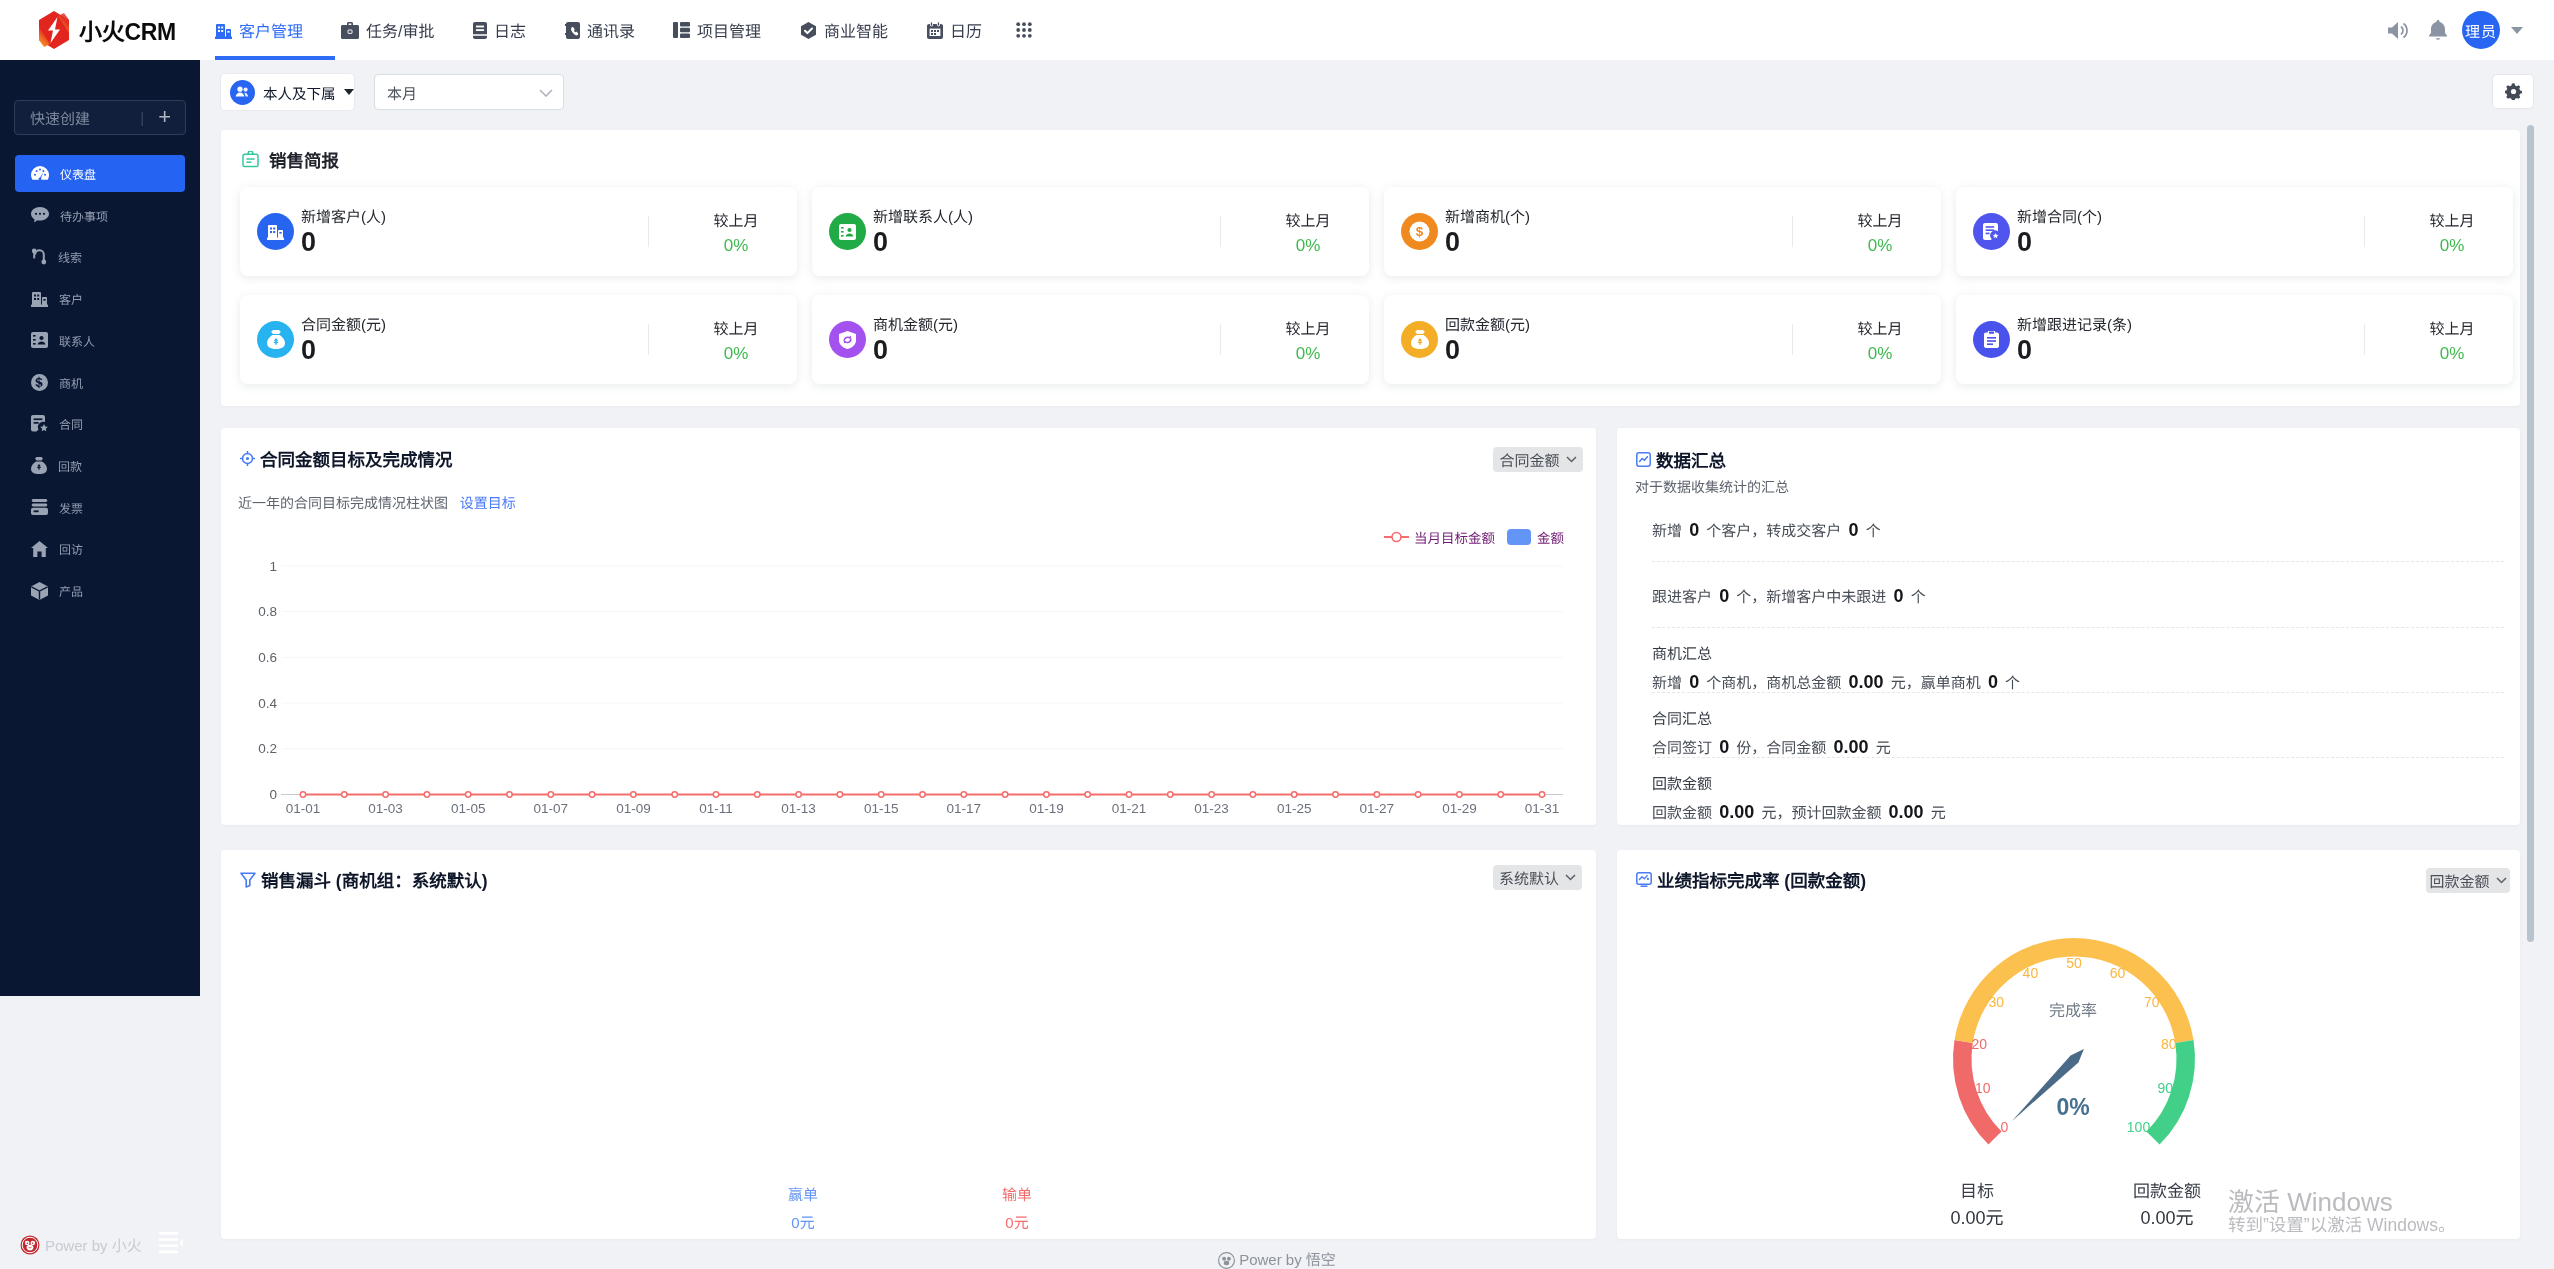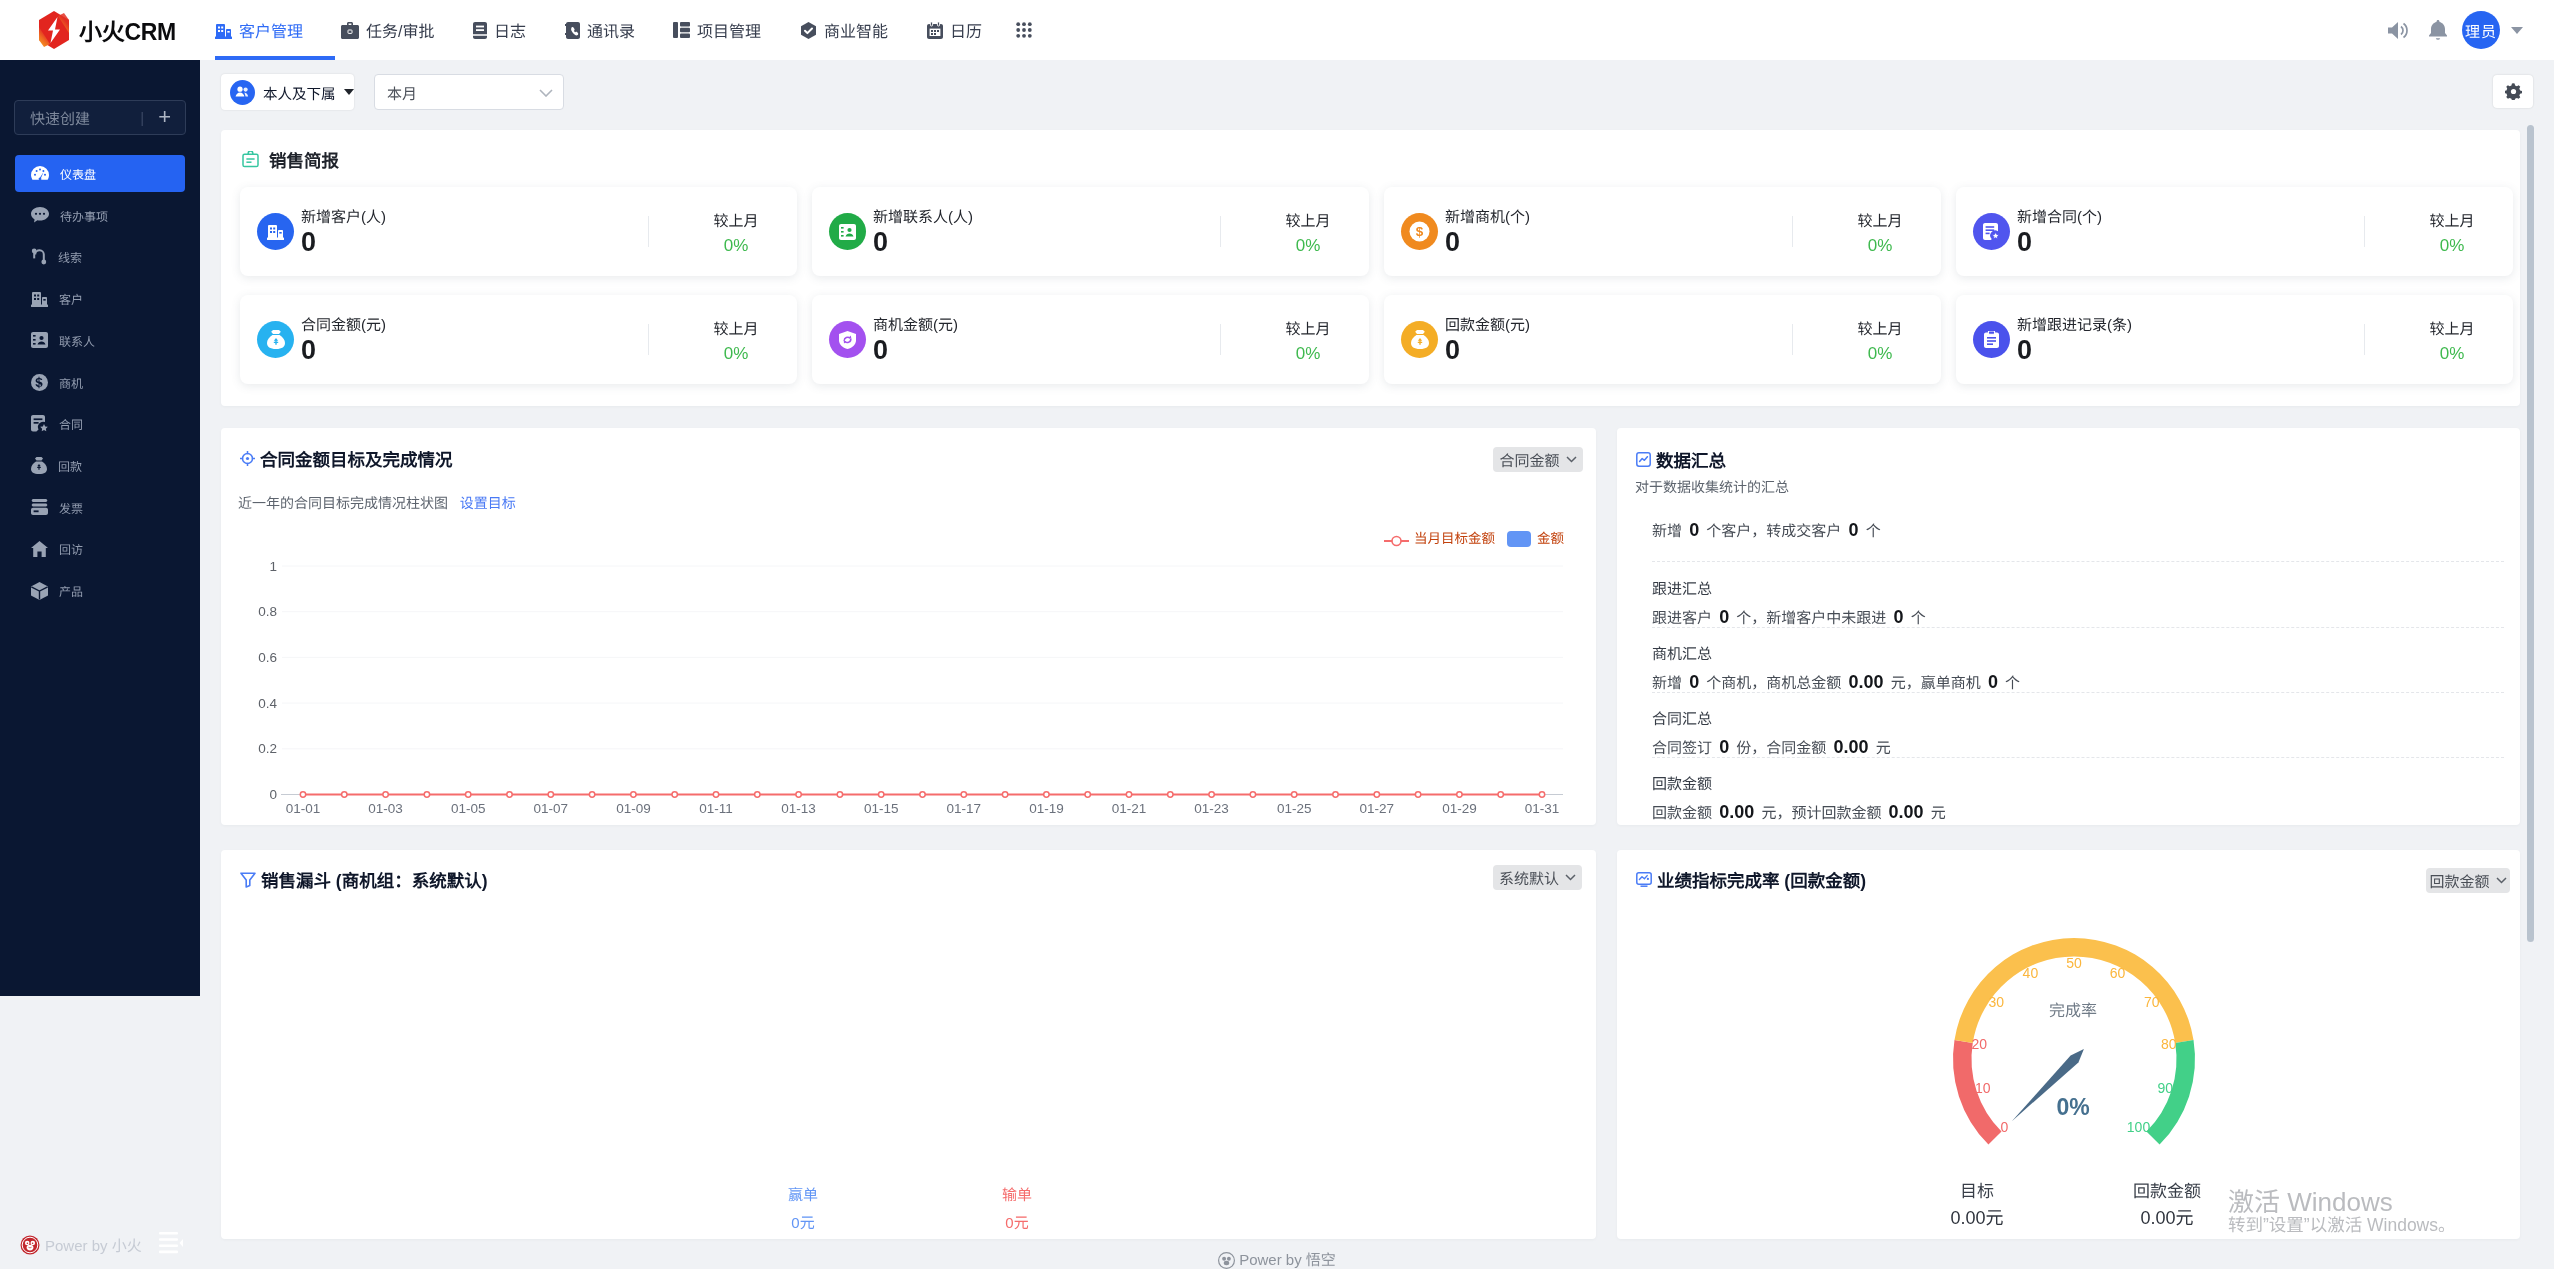--- a/index.html
+++ b/index.html
@@ -560,21 +560,21 @@
         </g>
         <circle cx="7.5" cy="7.5" r="1.6" fill="#4a7cf6"></circle>
       </svg>
     <span>合同金额目标及完成情况</span>
   </div>
   <div class="selBtn" style="left:1272px; top:19px; width:90px;">合同金额 <svg width="11" height="7" viewBox="0 0 11 7">
         <path d="M1 1l4.5 4.5L10 1" fill="none" stroke="#5a6068" stroke-width="1.5"></path>
       </svg></div>
   <div style="position:absolute; left:17px; top:64px; font-size:14px; color:#5d646e;">近一年的合同目标完成情况柱状图 &nbsp;&nbsp;<span style="color:#4a7af5;">设置目标</span></div>
 
-  <div style="position:absolute; left:1163px; top:99px; display:flex; align-items:flex-end; font-size:13.5px; color:#c2410c;">
+  <div style="position:absolute; left:1163px; top:99px; display:flex; align-items:center; font-size:13.5px; color:#701a75;">
     <svg width="25" height="12" viewBox="0 0 25 12" style="margin-right:5px;">
         <line x1="0" y1="6" x2="25" y2="6" stroke="#f56c6c" stroke-width="2"></line>
         <circle cx="12.5" cy="6" r="4.5" fill="#fff" stroke="#f56c6c" stroke-width="1.6"></circle>
       </svg>
     <span>当月目标金额</span>
     <span style="display:inline-block; width:24px; height:16px; background:#6295f5; border-radius:4px; margin-left:12px; margin-right:6px;"></span>
     <span>金额</span>
   </div>
 
   <svg width="1375" height="397" viewBox="0 0 1375 397" style="position:absolute; left:0; top:0;">
@@ -657,21 +657,20 @@
       </svg>
     <span>数据汇总</span>
   </div>
   <div style="position:absolute; left:18px; top:48px; font-size:14px; color:#5d646e;">对于数据收集统计的汇总</div>
   <div id="summary">
     <div class="sec" style="top:83px;">
         <div class="sl">新增 <b>0</b> 个客户，转成交客户 <b>0</b> 个</div>
       </div>
     <div class="dash" style="top:133px;"></div>
     <div class="sec" style="top:148.5px;">
-        <div class="sh">跟进汇总</div>
         <div class="sl">跟进客户 <b>0</b> 个，新增客户中未跟进 <b>0</b> 个</div>
       </div>
     <div class="dash" style="top:198.5px;"></div>
     <div class="sec" style="top:214px;">
         <div class="sh">商机汇总</div>
         <div class="sl">新增 <b>0</b> 个商机，商机总金额 <b>0.00</b> 元，赢单商机 <b>0</b> 个</div>
       </div>
     <div class="dash" style="top:264px;"></div>
     <div class="sec" style="top:279px;">
         <div class="sh">合同汇总</div>

